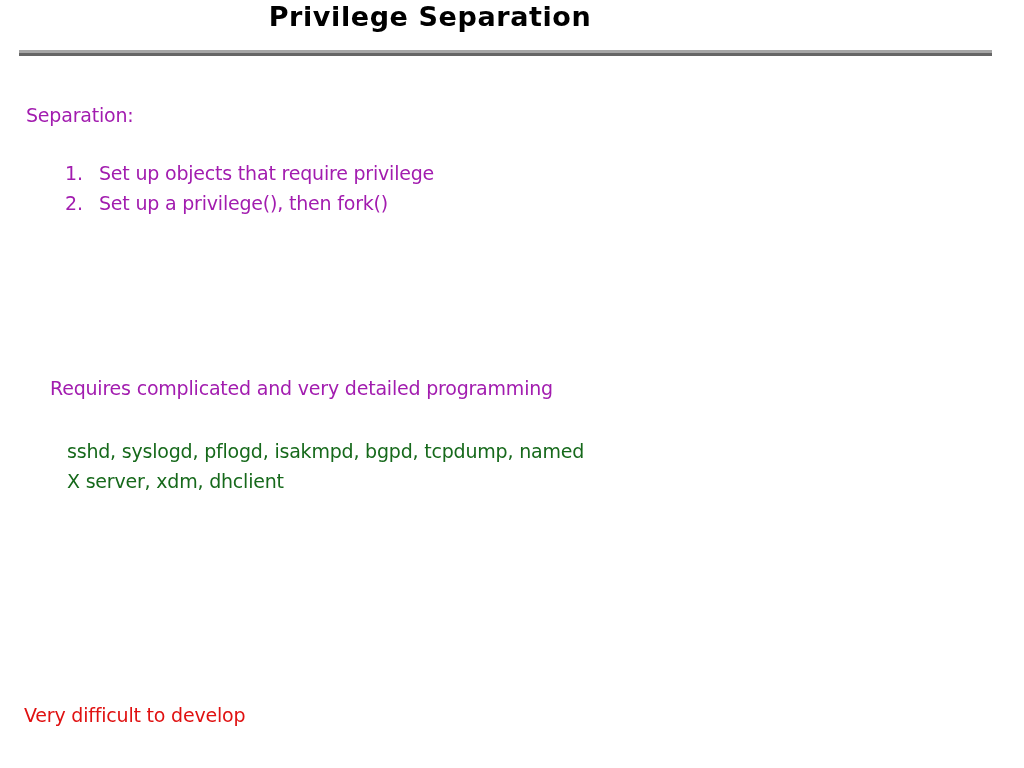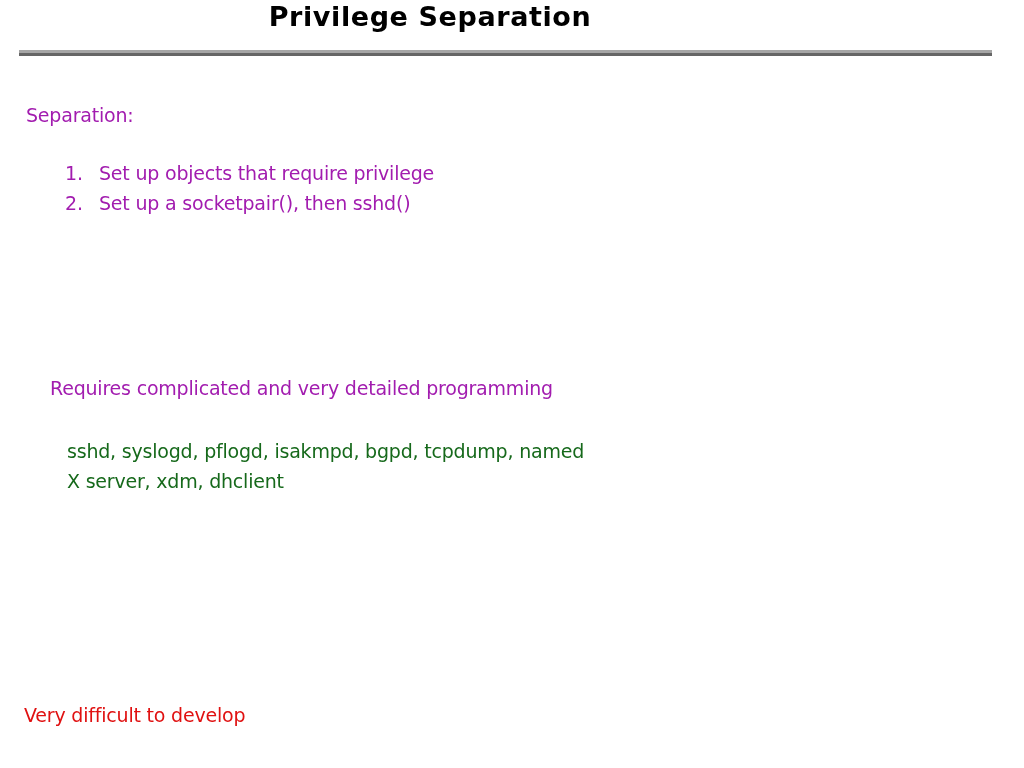--- a/index.html
+++ b/index.html
@@ -147,21 +147,21 @@
 
   <div class="txt blue" id="heading-separation">Separation:</div>
 
   <div class="txt blue" id="steps-list">
 
     <span class="step-row">
       <span class="step-num">1.</span><span class="step-text">Set up objects that require privilege</span>
     </span>
 
     <span class="step-row">
-      <span class="step-num">2.</span><span class="step-text"> Set up a socketpair(), then sshd()</span>
+      <span class="step-num">2.</span><span class="step-text"> Set up a privilege(), then fork()</span>
     </span>
 
 
 
 
   </div>
 
   <div class="txt blue" id="note-requires">Requires complicated and very detailed programming</div>
 
   <div class="txt green" id="examples-block">

